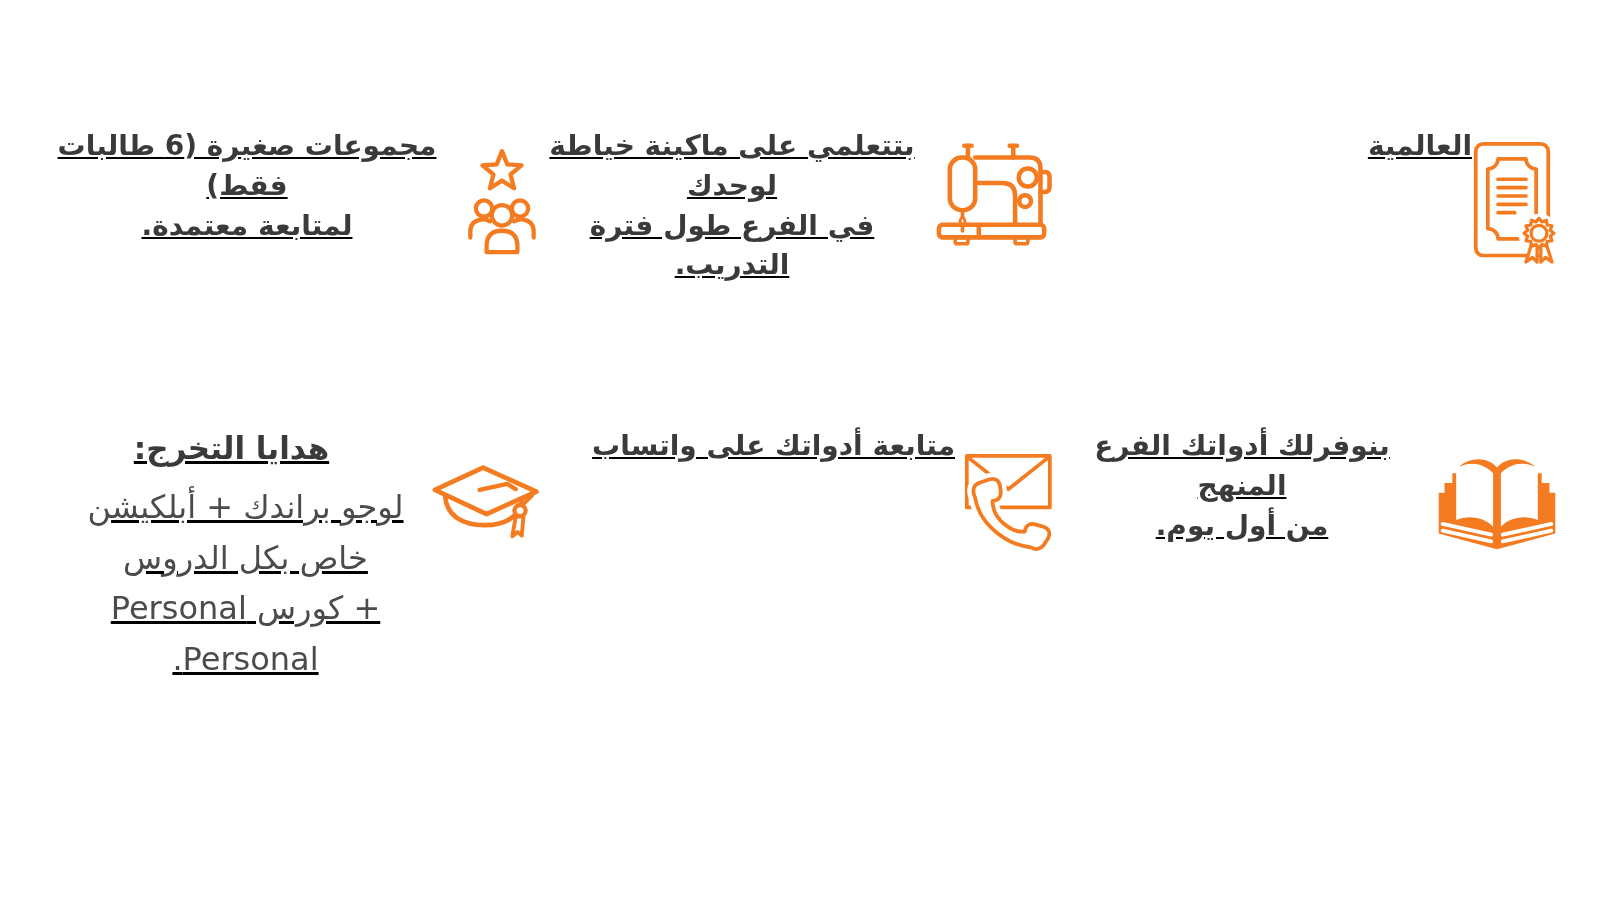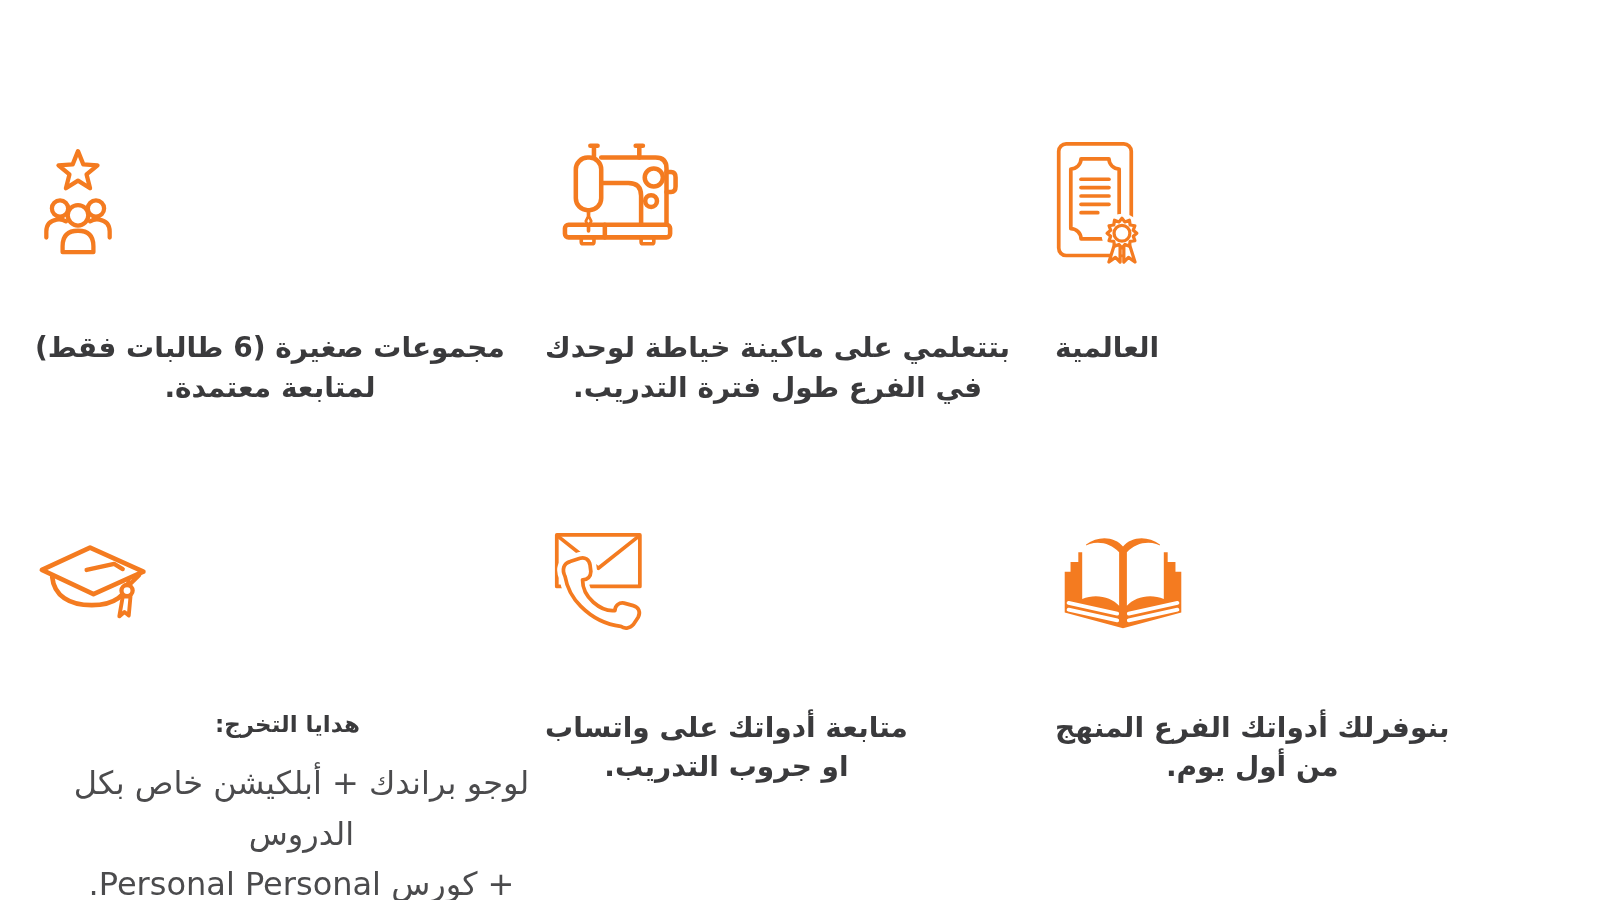--- a/index.html
+++ b/index.html
@@ -18,43 +18,43 @@
   }
   .features-grid{
     width:1530px;
     margin:126px auto 0;
     display:grid;
     grid-template-columns:repeat(3,1fr);
     row-gap:98px;
   }
   .feature-card{
     display:flex;
-    flex-direction:column;
-    align-items:flex-end;
+    align-items:flex-start;
     text-align:center;
+    text-decoration:underline;
   }
   .icon-box{
     height:152px;
     display:flex;
     align-items:center;
     justify-content:center;
     color:var(--accent);
     margin-bottom:50px;
   }
   .icon-box svg{display:block;}
   .caption{
     font-size:28px;
     font-weight:bold;
     color:var(--text);
     line-height:1.42;
     max-width:505px;
   }
   .caption .heading{
-    font-size:23px;
-    margin-bottom:18px;
+    font-size:31px;
+    margin-bottom:12px;
     color:var(--text);
   }
   .caption .sub{
     font-size:32px;
     font-weight:normal;
     color:var(--subtext);
     line-height:1.58;
     margin-left:28px;
   }
 </style>
@@ -150,21 +150,20 @@
     <div class="icon-box">
       <svg width="100" height="103" viewBox="0 0 120 124" stroke="currentColor" fill="none" stroke-width="4.5" stroke-linecap="round" stroke-linejoin="round">
         <rect x="14" y="6" width="100" height="62"></rect>
         <path d="M16,8 L64,46 L112,8"></path>
         <path stroke="#fff" stroke-width="15" fill="#fff" d="M24,56 C20,48 22,40 30,38 L42,34 C48,32 53,36 54,42 L55,50 C55,56 51,60 45,60 C45,70 50,80 58,87 C66,94 76,98 84,97 C84,91 89,87 95,88 L106,91 C113,93 115,99 112,105 L106,114 C102,119 95,119 91,116 C74,114 56,105 43,92 C32,81 26,68 24,56 Z"></path>
         <path fill="#fff" d="M24,56 C20,48 22,40 30,38 L42,34 C48,32 53,36 54,42 L55,50 C55,56 51,60 45,60 C45,70 50,80 58,87 C66,94 76,98 84,97 C84,91 89,87 95,88 L106,91 C113,93 115,99 112,105 L106,114 C102,119 95,119 91,116 C74,114 56,105 43,92 C32,81 26,68 24,56 Z"></path>
       </svg>
     </div>
     <div class="caption" dir="rtl">
       <div>متابعة أدواتك على واتساب</div>
-      <div>او جروب التدريب.</div>
     </div>
   </div>
 
   <div class="feature-card">
     <div class="icon-box">
       <svg width="117" height="86" viewBox="0 0 136 100" stroke="currentColor" fill="none" stroke-width="5.5" stroke-linecap="round" stroke-linejoin="round">
         <polygon points="8,36 64,10 126,38 68,64"></polygon>
         <path d="M60,36 L92,29 L102,35" stroke-width="5"></path>
         <path d="M20,44 C22,66 40,77 66,77 C94,77 106,64 109,50"></path>
         <line x1="121" y1="42" x2="110" y2="53" stroke-width="5"></line>

